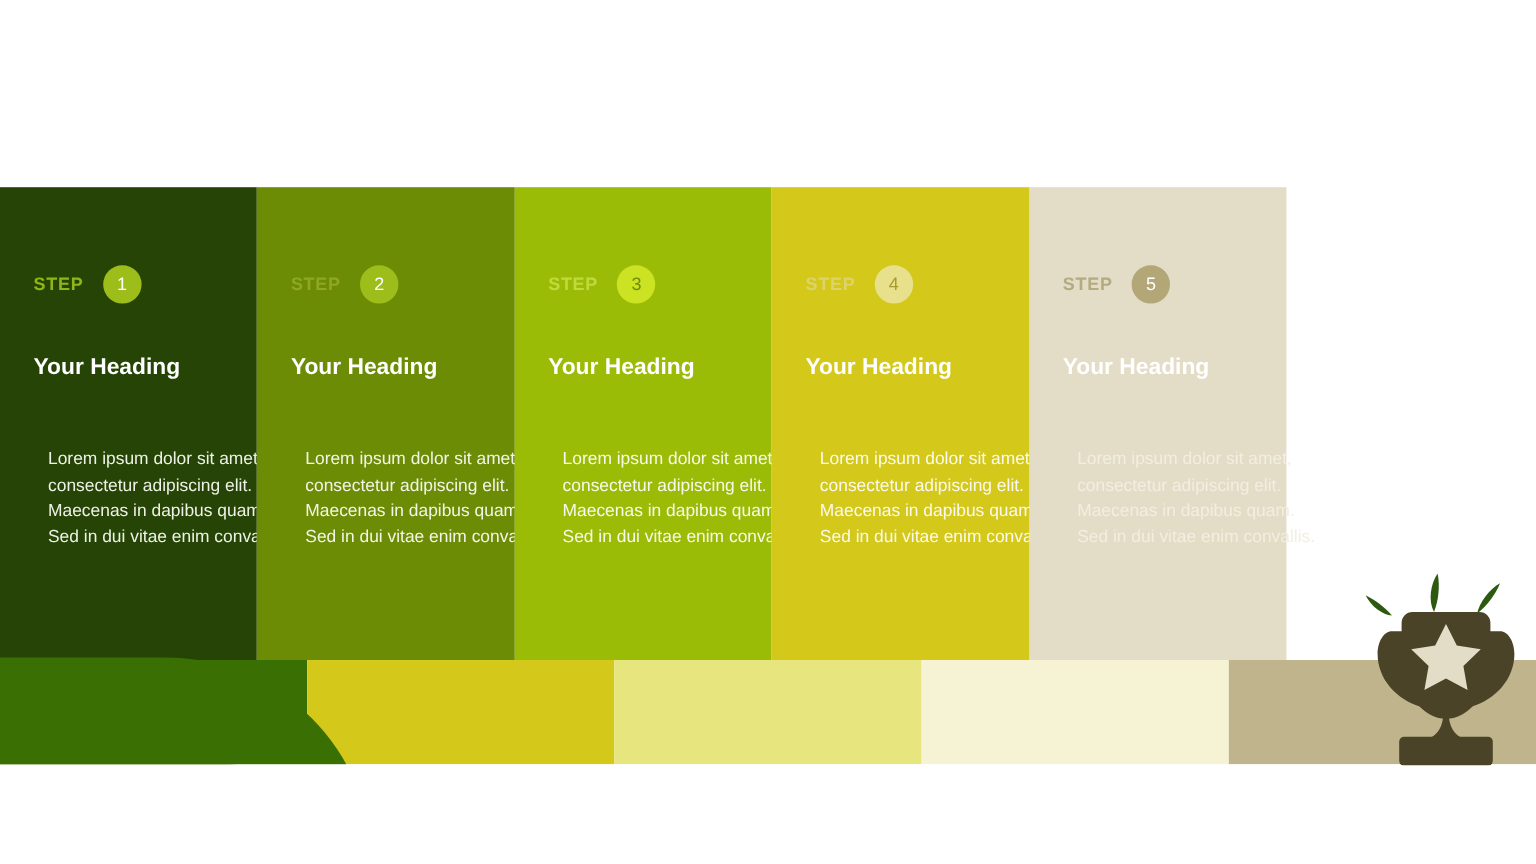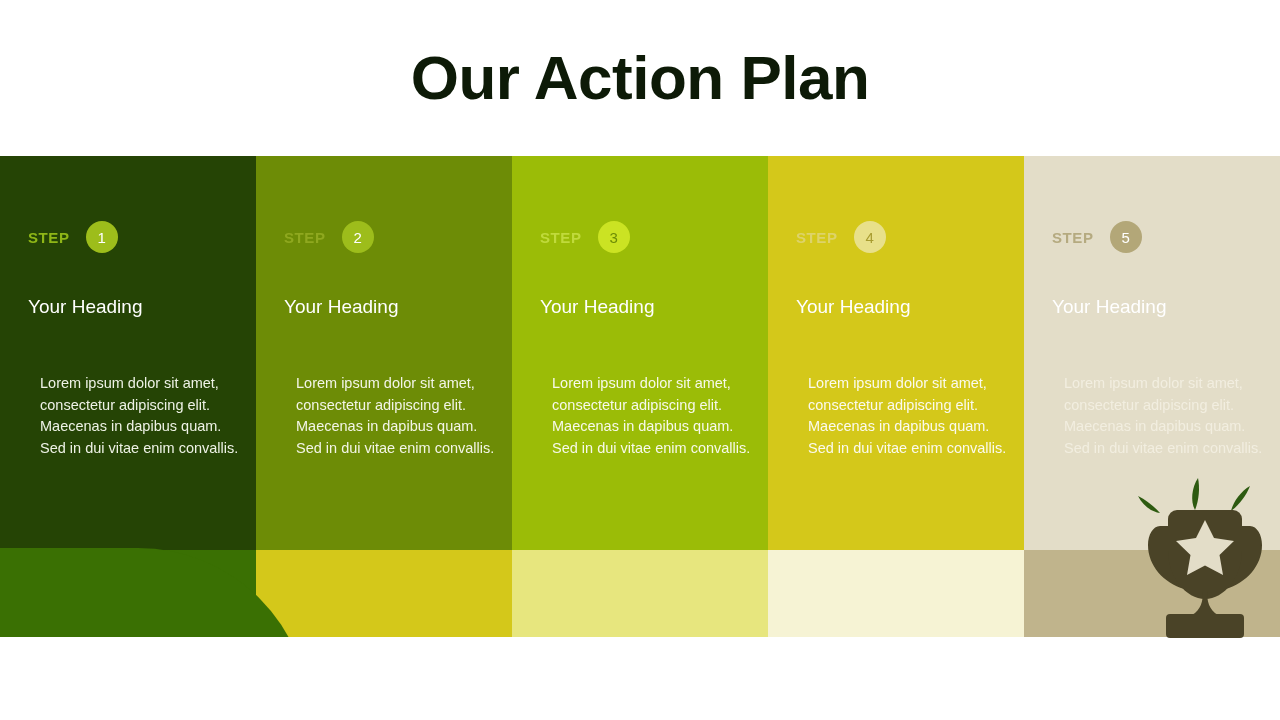--- a/index.html
+++ b/index.html
@@ -27,21 +27,21 @@
     font-weight:bold;
     letter-spacing:-0.5px;
     color:#0d1a07;
     line-height:1;
     margin:0;
     white-space:nowrap;
   }
 
   
   #columns{
-    position:absolute;left:0;top:156px;width:1280px;height:394px;
+    position:absolute;left:0;top:156px;width:1072px;height:394px;
     display:flex;
   }
   .step-col{
     width:256px;height:394px;
     box-sizing:border-box;
     padding:0 28px;
     position:relative;
   }
   .step-head{
     position:absolute;left:28px;top:65px;
@@ -51,21 +51,21 @@
     font-size:15px;font-weight:bold;letter-spacing:0.6px;
     line-height:1;
   }
   .step-badge{
     width:32px;height:32px;border-radius:50%;
     display:flex;align-items:center;justify-content:center;
     font-size:15px;line-height:1;
   }
   .step-heading{
     position:absolute;left:28px;top:141px;
-    font-size:19px;font-weight:normal;color:#ffffff;
+    font-size:19px;font-weight:bold;color:#ffffff;
     line-height:1;margin:0;
   }
   .step-body{
     position:absolute;left:28px;top:205px;width:200px;
     font-size:14.5px;line-height:21.5px;
     margin:12px;
   }
 
   
   #bottom-band{
@@ -96,23 +96,20 @@
   #trophy-wrap{
     position:absolute;left:1120px;top:472px;
     width:170px;height:166px;
   }
 </style>
 </head>
 <body>
 
 <div id="slide" style="background: rgb(255, 255, 255);">
 
-  <div id="title-area">
-    <h1 id="page-title" style="color: rgb(13, 26, 7);">Our Action Plan</h1>
-  </div>
 
   <div id="columns">
 
     <div class="step-col" style="background: rgb(37, 68, 5);">
       <div class="step-head">
         <span class="step-word" style="color: rgb(143, 182, 23);">STEP</span>
         <span class="step-badge" style="background: rgb(157, 189, 27); color: rgb(255, 255, 255);">1</span>
       </div>
       <h2 class="step-heading" style="color: rgb(255, 255, 255);">Your Heading</h2>
       <p class="step-body" style="color: rgb(238, 242, 230);">Lorem ipsum dolor sit amet, consectetur adipiscing elit. Maecenas in dapibus quam. Sed in dui vitae enim convallis.</p>

